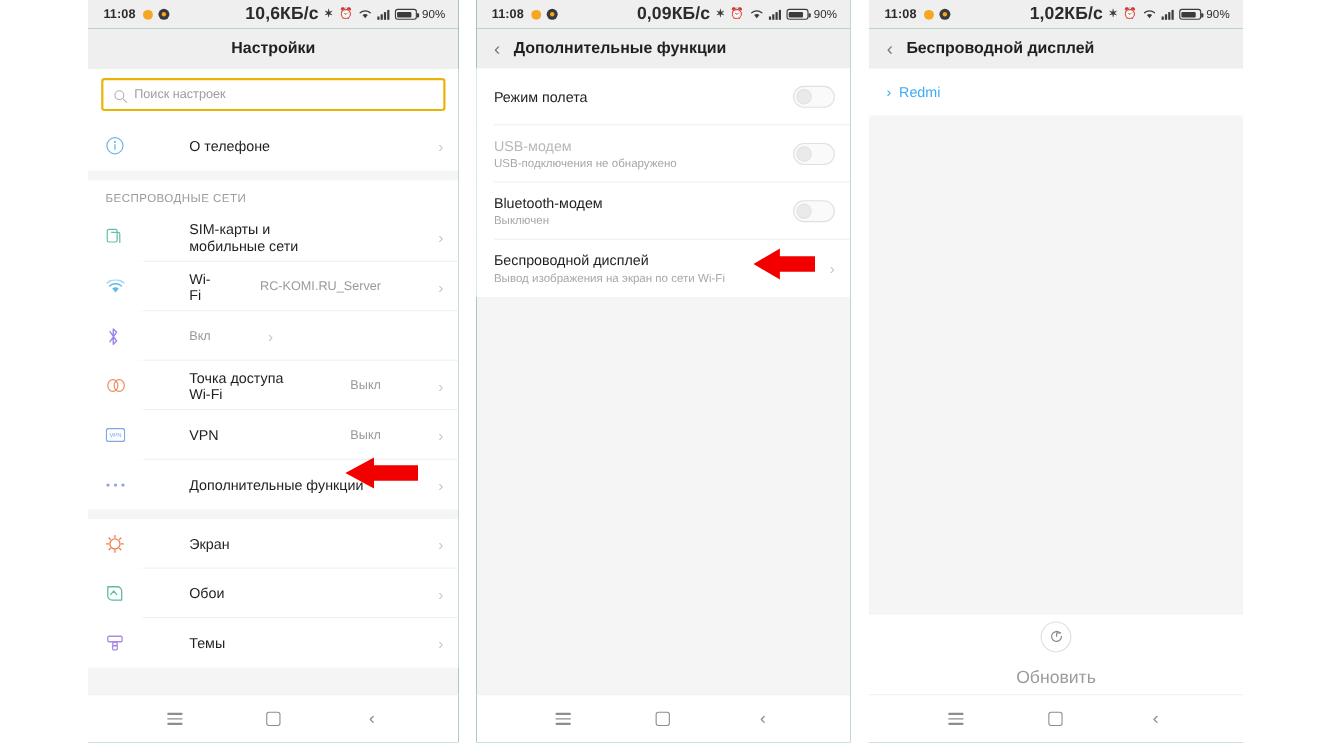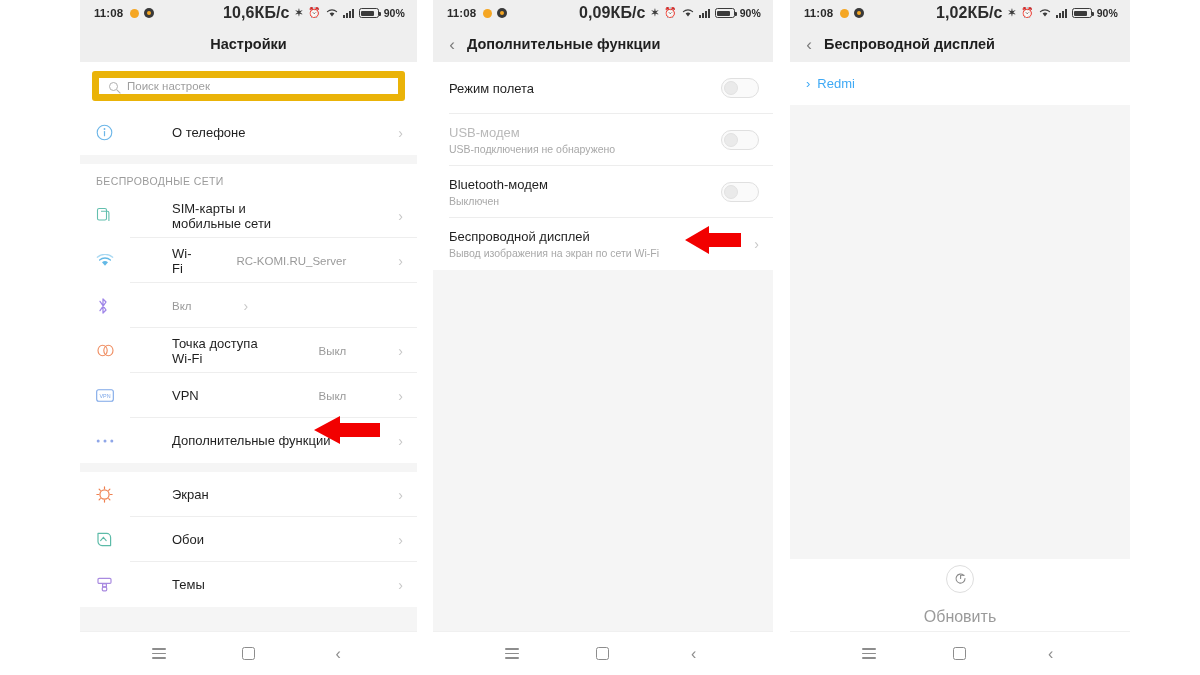--- a/index.html
+++ b/index.html
@@ -40,21 +40,21 @@
   .sb-ic { font-size: 10px; color: #3b3b3b; line-height: 1; }
   .sb-bars { display: inline-flex; align-items: flex-end; gap: 1px; height: 9px; }
   .sb-bars i { display: block; width: 2px; background: #3b3b3b; }
   .sb-bars i:nth-child(1){height:3px}
   .sb-bars i:nth-child(2){height:5px}
   .sb-bars i:nth-child(3){height:7px}
   .sb-bars i:nth-child(4){height:9px}
   .sb-batt { width: 20px; height: 10px; border: 1.3px solid #3b3b3b; border-radius: 2.5px; position: relative; }
   .sb-batt::after { content:""; position:absolute; right:-3px; top:3px; width:2px; height:4px; background:#3b3b3b; border-radius:0 1px 1px 0;}
   .sb-batt i { position:absolute; left:1.5px; top:1.5px; bottom:1.5px; width:13px; background:#3b3b3b; border-radius:1px; display:block;}
-  .sb-pct { font-size: 10.5px; font-weight: bold; color: #2b2b2b; }
+  .sb-pct { font-size: 10.5px; font-weight: normal; color: #2b2b2b; }
 
   
   .titlebar {
     background: #efefef;
     height: 36px;
     display: flex; align-items: center;
     position: relative;
     flex: 0 0 auto;
   }
   .titlebar.center { justify-content: center; }
@@ -64,21 +64,21 @@
     color:#7a7a7a; font-size: 17px; line-height: 1; padding-left: 4px;
   }
   .titlebar .title-left { font-size: 14.5px; font-weight: bold; color: #1f1f1f; }
 
   
   .screen-body { flex: 1 1 auto; background: #f5f5f5; overflow: hidden; position: relative; }
 
   
   .search-wrap { background: #fff; padding: 9px 12px 9px 12px; }
   .search-box {
-    height: 30px; border: 7px solid #eab308; border-radius: 3px;
+    height: 30px; border: 2px solid #eab308; border-radius: 3px;
     background: #fff; display:flex; align-items:center; padding: 0 10px;
   }
   .search-ph { font-size: 11.5px; color: #9e9e9e; margin-left: 9px; }
   .mag { width: 9px; height: 9px; border: 1.4px solid #b0b0b0; border-radius: 50%; position: relative; display:block;}
   .mag::after { content:""; position:absolute; right:-4px; bottom:-3px; width:5px; height:1.4px; background:#b0b0b0; transform: rotate(45deg); }
 
   .white-block { background: #fff; }
   .gap { height: 9px; background: #f5f5f5; }
 
   .group-hdr {

